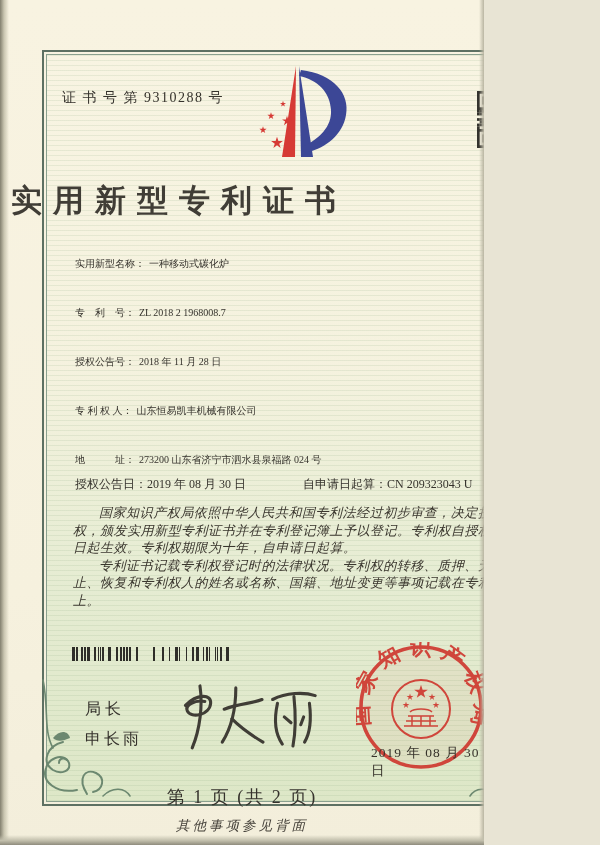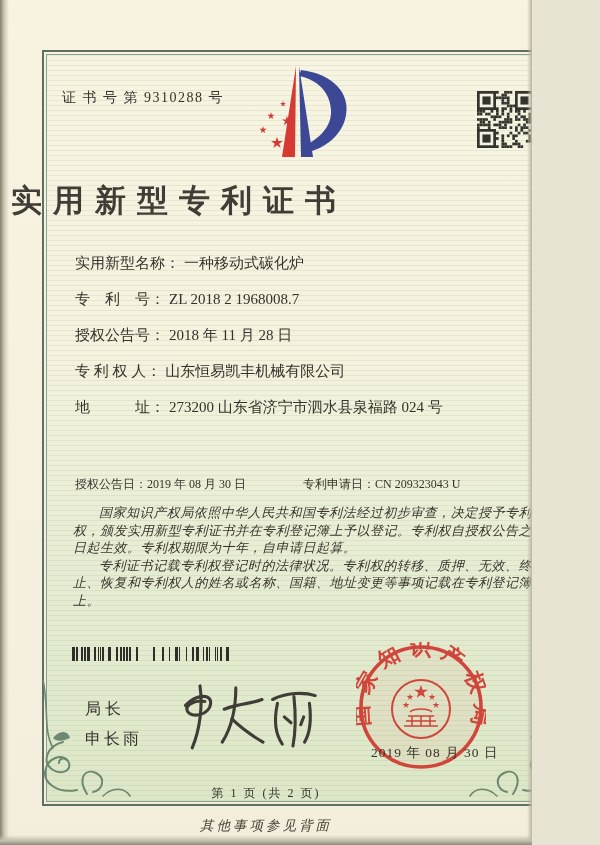--- a/index.html
+++ b/index.html
@@ -1,17 +1,17 @@
 <!DOCTYPE html>
 <html><head>
 <meta charset="utf-8">
 <style>
   html,body{margin:0;padding:0;background:#e8e4d4;}
   .page{
-    position:relative;width:532px;height:845px;overflow:hidden;
+    position:relative;width:484px;height:845px;overflow:hidden;
     background:linear-gradient(180deg,#f8f3e1 0%,#f6f1de 70%,#f3eedb 100%);
     font-family:"Liberation Serif","DejaVu Serif",serif;color:#35322c;
   }
   
   .edge-left{position:absolute;left:0;top:0;width:9px;height:100%;z-index:6;
     background:linear-gradient(90deg,#83806f,#c9c5b0 45%,rgba(201,197,176,0));}
   .edge-right{position:absolute;right:0;top:0;width:5px;height:100%;z-index:6;
     background:linear-gradient(270deg,#b9b5a2,rgba(185,181,162,0));}
   .edge-bottom{position:absolute;left:0;bottom:0;width:100%;height:10px;z-index:6;
     background:linear-gradient(180deg,rgba(0,0,0,0),#c2bfac 55%,#8f8c7d);}
@@ -26,38 +26,38 @@
   .flourish{position:absolute;z-index:1;width:100px;height:122px;top:678px;}
   .flourish.fl-left{left:33px;}
   .flourish.fl-right{left:467px;transform:scaleX(-1);}
   
   .cert-no{position:absolute;left:62px;top:89px;font-size:14px;letter-spacing:1.5px;z-index:2;}
   .logo{position:absolute;left:238px;top:60px;width:118px;height:104px;z-index:2;}
   .qr{position:absolute;left:477px;top:91px;width:57px;height:57px;z-index:2;}
   .title{position:absolute;left:0;top:180px;width:100%;
     font-size:31px;font-weight:bold;letter-spacing:11px;text-indent:11px;color:#403d36;z-index:2;}
   .fields{position:absolute;left:75px;top:253px;width:460px;z-index:2;}
-  .field{font-size:15px;line-height:21px;margin-bottom:15px;white-space:nowrap;}
+  .field{font-size:10px;line-height:21px;margin-bottom:28px;white-space:nowrap;}
   .field .val{margin-left:4px;}
   .grant-row{position:absolute;left:75px;top:476px;width:470px;font-size:12px;
     white-space:nowrap;z-index:2;}
   .grant-no{position:absolute;left:228px;top:0;}
   .paras{position:absolute;left:73px;top:504px;width:459px;z-index:2;
     font-size:13px;line-height:17.6px;text-align:justify;font-style:italic;
     letter-spacing:0.5px;color:#3a362e;}
   .paras p{margin:0;text-indent:2em;}
   .barcode{position:absolute;left:72px;top:647px;width:160px;height:14px;z-index:2;}
   .signer-title{position:absolute;left:85px;top:699px;font-size:16px;letter-spacing:4px;z-index:2;}
   .signer-name{position:absolute;left:85px;top:729px;font-size:16px;letter-spacing:3px;z-index:2;text-align:right;}
   .signature{position:absolute;left:168px;top:676px;width:155px;height:78px;z-index:3;}
   .seal{position:absolute;left:356px;top:642px;width:130px;height:130px;z-index:2;opacity:.93;}
   .seal-date{position:absolute;left:371px;top:744px;font-size:13.5px;letter-spacing:1px;
     color:#37332b;z-index:4;}
   .page-no{position:absolute;left:0;top:785px;width:100%;text-align:center;
-    font-size:12px;letter-spacing:2px;z-index:2;}
+    font-size:18px;letter-spacing:2px;z-index:2;}
   .back-note{position:absolute;left:0;top:817px;width:100%;text-align:center;
     font-size:13.5px;font-style:italic;letter-spacing:3px;color:#45413a;z-index:2;}
 </style>
 </head>
 <body>
 
 <svg width="0" height="0" style="position:absolute" aria-hidden="true">
   <defs>
     <path id="star5" d="M0,-10 L2.23,-3.07 L9.51,-3.09 L3.61,1.17 L5.88,8.09 L0,3.8 L-5.88,8.09 L-3.61,1.17 L-9.51,-3.09 L-2.23,-3.07 Z"></path>
     <g id="flourish-art" fill="none" stroke="#6c8870" stroke-width="2" stroke-linecap="round">
@@ -253,21 +253,21 @@
   <div class="fields">
     <div class="field"><span>实用新型名称：</span><span class="val">一种移动式碳化炉</span></div>
     <div class="field"><span>专　利　号：</span><span class="val">ZL 2018 2 1968008.7</span></div>
     <div class="field"><span>授权公告号：</span><span class="val">2018 年 11 月 28 日</span></div>
     <div class="field"><span>专 利 权 人：</span><span class="val">山东恒易凯丰机械有限公司</span></div>
     <div class="field"><span>地　　　址：</span><span class="val">273200 山东省济宁市泗水县泉福路 024 号</span></div>
   </div>
 
   <div class="grant-row">
     <span>授权公告日：</span><span class="val">2019 年 08 月 30 日</span>
-    <span class="grant-no"><span>专利申请日：</span><span class="val">CN 209323043 U</span></span>
+    <span class="grant-no"><span>自申请日起算：</span><span class="val">CN 209323043 U</span></span>
   </div>
 
   <div class="paras">
     <p>国家知识产权局依照中华人民共和国专利法经过初步审查，决定授予专利权，颁发实用新型专利证书并在专利登记簿上予以登记。专利权自授权公告之日起生效。专利权期限为十年，自申请日起算。</p>
     <p>专利证书记载专利权登记时的法律状况。专利权的转移、质押、无效、终止、恢复和专利权人的姓名或名称、国籍、地址变更等事项记载在专利登记簿上。</p>
   </div>
 
   <svg class="barcode" viewBox="0 0 160 14" preserveAspectRatio="none">
       <g fill="#2f2e29">
         <rect x="0" y="0" width="3" height="14"></rect>

